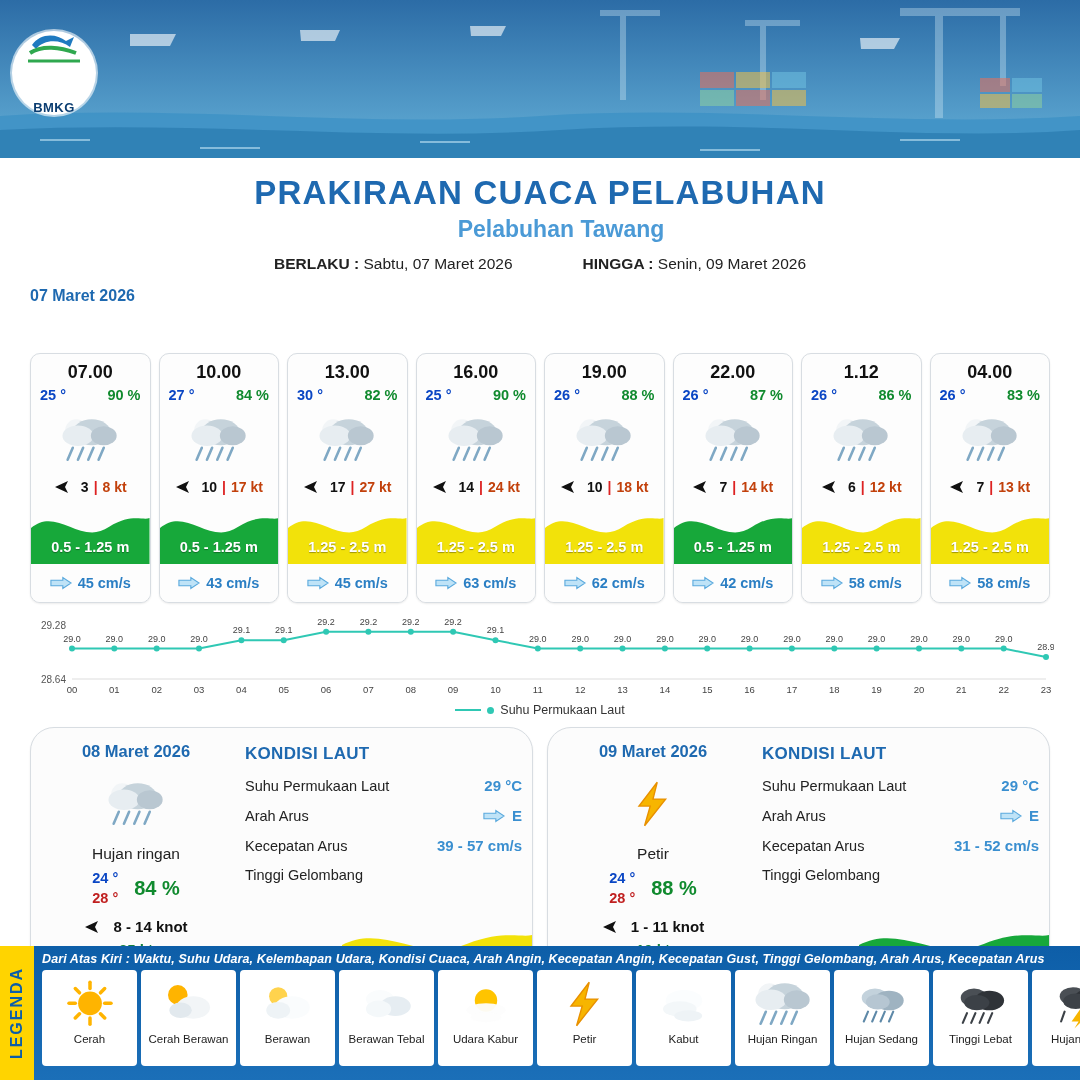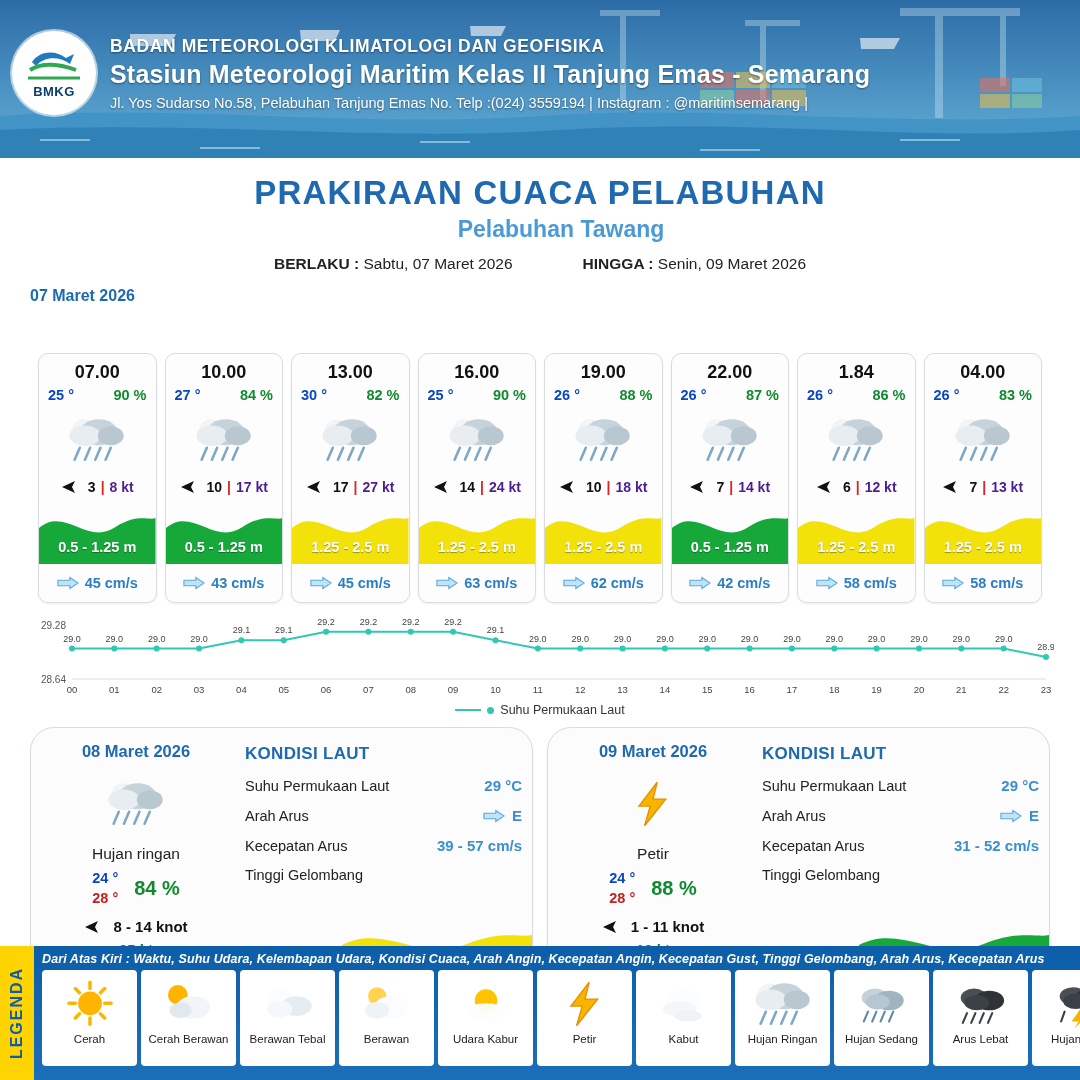--- a/index.html
+++ b/index.html
@@ -23,21 +23,21 @@
   .header-inner {
     position:relative;
     display:flex; align-items:center;
     height:146px;
     padding-left:12px;
   }
   .logo {
     width:84px; height:84px; border-radius:50%;
     background:#ffffff;
     display:flex; flex-direction:column;
-    align-items:center; justify-content:center;
+    align-items:center; justify-content:space-between;
     margin-right:14px;
     flex:none;
     box-shadow:0 0 0 2px rgba(255,255,255,.6);
   }
   .logo-text { font-size:13px; font-weight:bold; color:#0b3d71; letter-spacing:.5px; margin-top:2px;}
   .head-texts { color:#fff; text-shadow:0 1px 2px rgba(0,0,0,.45); }
   .head-l1 { font-size:17.5px; font-weight:bold; letter-spacing:.6px; }
   .head-l2 { font-size:25px; font-weight:bold; margin-top:3px; letter-spacing:.2px;}
   .head-l3 { font-size:14.5px; margin-top:6px; }
 
@@ -60,21 +60,21 @@
 
   
   .date-label {
     margin:14px 0 6px 30px;
     font-size:16px; font-weight:bold; color:#1e69b0;
   }
 
   
   .cards {
     display:flex; gap:8px;
-    padding:0 38px;
+    padding:0 30px;
     margin-top:48px;
   }
   .card {
     width:121px; height:250px;
     background:#fdfdfd;
     border:1px solid #d8dde2;
     border-radius:10px;
     overflow:hidden;
     position:relative;
     display:flex; flex-direction:column;
@@ -89,21 +89,21 @@
   .c-temp { color:#0a46c4; }
   .c-hum { color:#108a2e; }
   .c-icon { height:70px; display:flex; align-items:center; justify-content:center; margin-top:2px;}
   .c-wind {
     display:flex; align-items:center; justify-content:center;
     gap:5px; font-size:14px; font-weight:bold;
     margin-top:4px;
   }
   .c-wind .deg { color:#111; }
   .c-wind .sep { color:#d22; }
-  .c-wind .kt { color:#4c1d95; }
+  .c-wind .kt { color:#c2410c; }
   .wave-band {
     position:relative;
     margin-top:auto;
     height:62px;
   }
   .wave-svg { position:absolute; left:0; bottom:0; width:100%; height:62px; }
   .wave-text {
     position:absolute; left:0; right:0; bottom:9px;
     text-align:center; font-size:14.5px; font-weight:bold; color:#fff;
     text-shadow:0 1px 1px rgba(0,0,0,.35);
@@ -248,25 +248,20 @@
 
   <div class="header-inner">
     <div class="logo">
       <svg width="56" height="34" viewBox="0 0 56 34">
         <path d="M6 14 C14 2, 30 2, 40 10 L48 6 L44 16 C34 8, 18 8, 10 18 Z" fill="#1f7ac0"></path>
         <path d="M4 22 C16 14, 34 16, 50 22" stroke="#2fa84f" stroke-width="4" fill="none"></path>
         <path d="M2 30 h52" stroke="#2fa84f" stroke-width="3"></path>
       </svg>
       <div class="logo-text">BMKG</div>
     </div>
-    <div class="head-texts">
-      <div class="head-l1">BADAN METEOROLOGI KLIMATOLOGI DAN GEOFISIKA</div>
-      <div class="head-l2">Stasiun Meteorologi Maritim Kelas II Tanjung Emas - Semarang</div>
-      <div class="head-l3">Jl. Yos Sudarso No.58, Pelabuhan Tanjung Emas No. Telp :(024) 3559194 | Instagram : @maritimsemarang |</div>
-    </div>
   </div>
 </div>
 
 <div class="title-block">
   <div class="main-title">PRAKIRAAN CUACA PELABUHAN</div>
   <div class="sub-title">Pelabuhan Tawang</div>
   <div class="valid-row">
     <div>
       <span class="valid-label">BERLAKU :</span>
       <span>Sabtu, 07 Maret 2026</span>
@@ -521,21 +516,21 @@
         <div class="wave-text">0.5 - 1.25 m</div>
       </div>
       <div class="c-curr">
         <svg class="arrow-right" viewBox="0 0 24 14">
           <path d="M1 4 H14 V1 L23 7 L14 13 V10 H1 Z" fill="#bfe3f7" stroke="#5aa9dd" stroke-width="1.2"></path>
         </svg>
         <span>42 cm/s</span>
       </div>
     </div>
     <div class="card">
-      <div class="c-time">1.84</div>
+      <div class="c-time">1.12</div>
       <div class="c-row">
         <span class="c-temp">26 °</span>
         <span class="c-hum">86 %</span>
       </div>
       <div class="c-icon">
         <svg width="86" height="62" viewBox="0 0 100 70">
           <circle cx="34" cy="24" r="13" fill="#f2f5f7"></circle>
           <ellipse cx="52" cy="26" rx="22" ry="15" fill="#c6d3db"></ellipse>
           <ellipse cx="36" cy="30" rx="18" ry="12" fill="#e7edf1"></ellipse>
           <ellipse cx="66" cy="30" rx="15" ry="11" fill="#b9c7d1"></ellipse>
@@ -852,36 +847,36 @@
               <circle cx="34" cy="22" r="14" fill="#ffb400"></circle>
               <ellipse cx="56" cy="40" rx="24" ry="16" fill="#f2f5f7"></ellipse>
               <ellipse cx="38" cy="44" rx="16" ry="11" fill="#e2e9ee"></ellipse>
             </svg>
           </div>
           <div class="leg-lbl">Cerah Berawan</div>
         </div>
         <div class="leg-item">
           <div class="leg-ico">
             <svg width="70" height="58" viewBox="0 0 100 70">
+              <circle cx="36" cy="24" r="13" fill="#ffd34d"></circle>
+              <ellipse cx="56" cy="40" rx="25" ry="16" fill="#fafcfd"></ellipse>
+              <ellipse cx="36" cy="44" rx="17" ry="12" fill="#eef3f6"></ellipse>
+            </svg>
+          </div>
+          <div class="leg-lbl">Berawan</div>
+        </div>
+        <div class="leg-item">
+          <div class="leg-ico">
+            <svg width="70" height="58" viewBox="0 0 100 70">
               <ellipse cx="40" cy="28" rx="20" ry="13" fill="#fafcfd"></ellipse>
               <ellipse cx="62" cy="38" rx="22" ry="14" fill="#e6edf2"></ellipse>
               <ellipse cx="38" cy="42" rx="18" ry="12" fill="#f4f8fa"></ellipse>
             </svg>
           </div>
           <div class="leg-lbl">Berawan Tebal</div>
-        </div>
-        <div class="leg-item">
-          <div class="leg-ico">
-            <svg width="70" height="58" viewBox="0 0 100 70">
-              <circle cx="36" cy="24" r="13" fill="#ffd34d"></circle>
-              <ellipse cx="56" cy="40" rx="25" ry="16" fill="#fafcfd"></ellipse>
-              <ellipse cx="36" cy="44" rx="17" ry="12" fill="#eef3f6"></ellipse>
-            </svg>
-          </div>
-          <div class="leg-lbl">Berawan</div>
         </div>
         <div class="leg-item">
           <div class="leg-ico">
             <svg width="70" height="58" viewBox="0 0 100 70">
               <circle cx="50" cy="30" r="16" fill="#ffc400"></circle>
               <ellipse cx="50" cy="44" rx="28" ry="10" fill="#fdfdfd" opacity=".95"></ellipse>
               <ellipse cx="50" cy="54" rx="22" ry="7" fill="#fdfdfd" opacity=".9"></ellipse>
             </svg>
           </div>
           <div class="leg-lbl">Udara Kabur</div>
@@ -944,21 +939,21 @@
               <ellipse cx="62" cy="30" rx="21" ry="14" fill="#2f3338"></ellipse>
               <ellipse cx="44" cy="33" rx="18" ry="11" fill="#3c4147"></ellipse>
               <g stroke="#3c4147" stroke-width="3" stroke-linecap="round">
                 <line x1="30" y1="48" x2="24" y2="62"></line>
                 <line x1="42" y1="48" x2="36" y2="62"></line>
                 <line x1="54" y1="48" x2="48" y2="62"></line>
                 <line x1="66" y1="48" x2="60" y2="62"></line>
               </g>
             </svg>
           </div>
-          <div class="leg-lbl">Arus Lebat</div>
+          <div class="leg-lbl">Tinggi Lebat</div>
         </div>
         <div class="leg-item">
           <div class="leg-ico">
             <svg width="70" height="58" viewBox="0 0 100 70">
               <ellipse cx="40" cy="24" rx="19" ry="13" fill="#4a4f55"></ellipse>
               <ellipse cx="62" cy="28" rx="21" ry="14" fill="#2f3338"></ellipse>
               <ellipse cx="44" cy="31" rx="18" ry="11" fill="#3c4147"></ellipse>
               <path d="M52 40 L38 60 H48 L42 70 L62 50 H50 Z" fill="#f7b500"></path>
               <g stroke="#3c4147" stroke-width="3" stroke-linecap="round">
                 <line x1="28" y1="46" x2="23" y2="60"></line>

